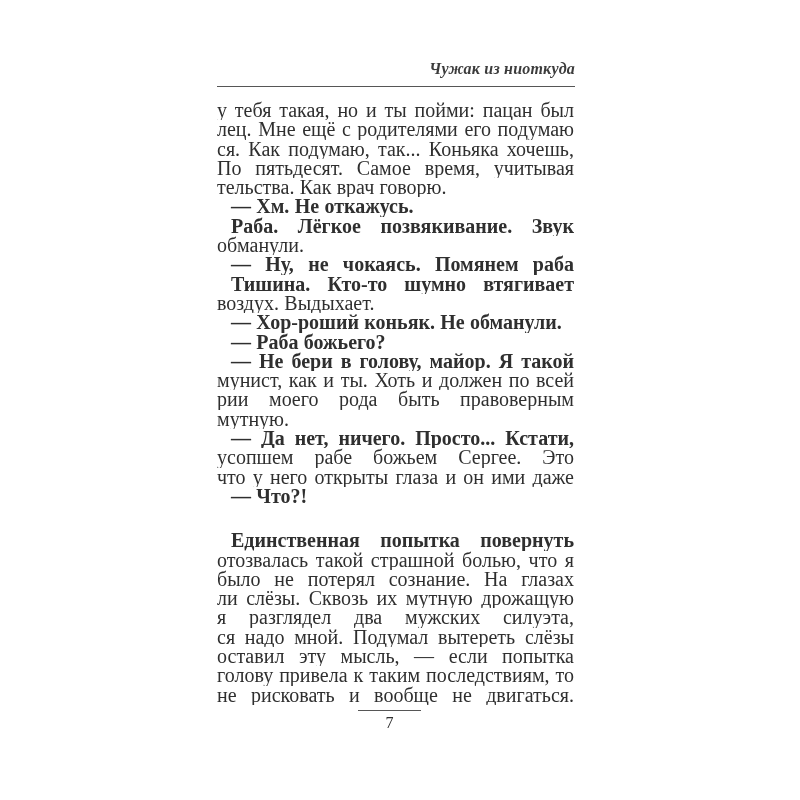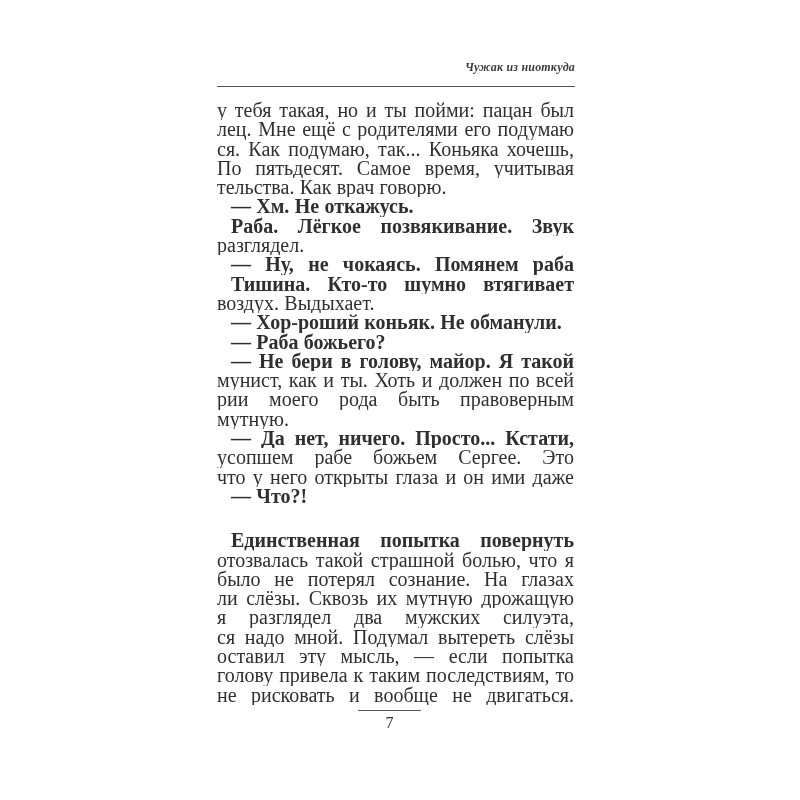--- a/index.html
+++ b/index.html
@@ -19,21 +19,21 @@
     width:800px;height:800px;
     background:var(--bg);
     overflow:hidden;
   }
   .running-head{
     position:absolute;
     left:217px;top:60px;width:358px;
     text-align:right;
     font-style:italic;
     font-weight:600;
-    font-size:12px;
+    font-size:16px;
     letter-spacing:0.2px;
     color:var(--header-text);
   }
   .head-rule{
     position:absolute;
     left:217px;top:86px;width:358px;
     height:0;
     border-top:1.6px solid var(--rule);
   }
   .body-text{
@@ -81,21 +81,21 @@
   <div class="running-head">Чужак из ниоткуда</div>
   <div class="head-rule"></div>
   <div class="body-text" id="body-text">
       <div class="line j">у тебя такая, но и ты пойми: пацан был не жи-</div>
       <div class="line j">лец. Мне ещё с родителями его подумаю придёт-</div>
       <div class="line j">ся. Как подумаю, так... Коньяка хочешь, майор?</div>
       <div class="line j">По пятьдесят. Самое время, учитывая обстоя-</div>
       <div class="line">тельства. Как врач говорю.</div>
       <div class="line ind">— Хм. Не откажусь.</div>
       <div class="line j ind">Раба. Лёгкое позвякивание. Звук льющейся</div>
-      <div class="line">разглядел.</div>
+      <div class="line">обманули.</div>
       <div class="line j ind">— Ну, не чокаясь. Помянем раба божьего</div>
       <div class="line j ind">Тишина. Кто-то шумно втягивает ноздрями</div>
       <div class="line">воздух. Выдыхает.</div>
       <div class="line ind">— Хор-роший коньяк. Не обманули.</div>
       <div class="line ind">— Раба божьего?</div>
       <div class="line j ind">— Не бери в голову, майор. Я такой же ком-</div>
       <div class="line j">мунист, как и ты. Хоть и должен по всей исто-</div>
       <div class="line j">рии моего рода быть правоверным мусульма-</div>
       <div class="line">мутную.</div>
       <div class="line j ind">— Да нет, ничего. Просто... Кстати, об</div>

